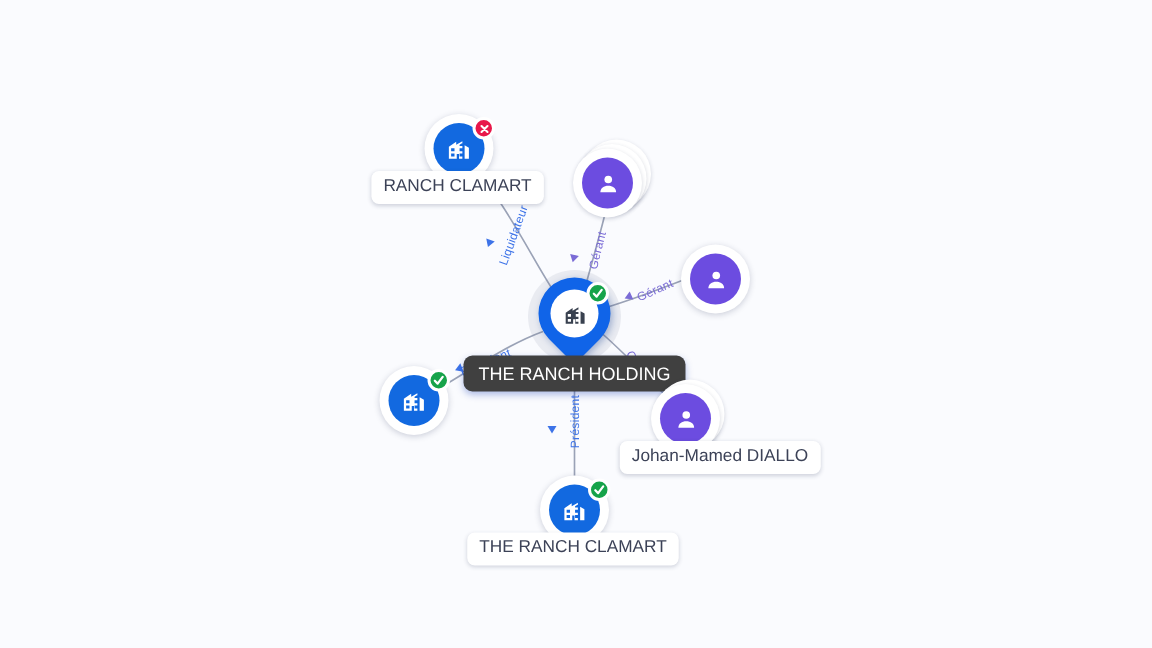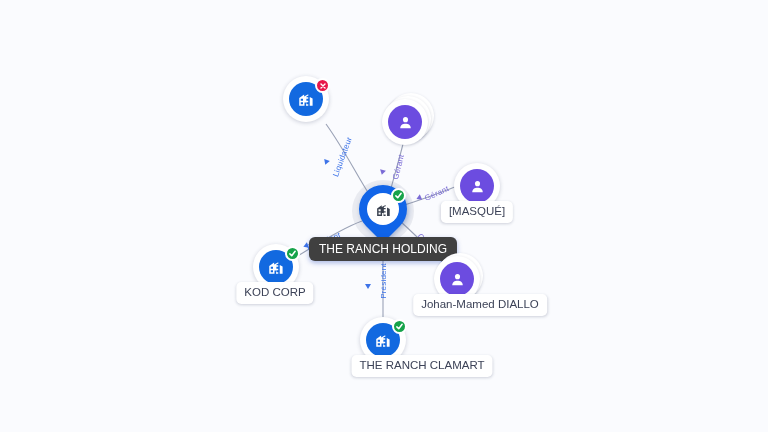--- a/index.html
+++ b/index.html
@@ -189,20 +189,21 @@
       <svg width="18" height="18" viewBox="0 0 24 24" fill="#ffffff" aria-hidden="true">
         <path d="M3 21V10.5L9.5 6v2.6l5.5-3.1V21h-3v-4.2h-2V21H3zm2-2h3v-2.6H5V19zm0-4.6h3v-2.6H5v2.6zm7.5 4.6h2.5v-2.6h-2.5V19zm0-4.6h2.5v-2.6h-2.5v2.6zm0-4.6h2.5V7.2l-2.5 1.4v1.2zM17 21V9.2l3.8 2.1V21H17z"></path>
       </svg>
     </div>
     <div class="badge badge-bad" style="left:9px; top:-21px;">
       <svg width="8" height="8" viewBox="0 0 24 24" stroke="#ffffff" stroke-width="4.2" stroke-linecap="round" fill="none" aria-hidden="true">
         <path d="M6 6 L18 18 M18 6 L6 18"></path>
       </svg>
     </div>
   </div>
+  <div class="node-label" style="left:305px; top:114px;">RANCH CLAMART</div>
 
   <div class="node" style="left:405px; top:122px;">
     <div class="stack-card s1"></div>
     <div class="stack-card s2"></div>
     <div class="stack-card s3"></div>
     <div class="inner-circle inner-purple">
       <svg width="17" height="17" viewBox="0 0 24 24" fill="#ffffff" aria-hidden="true">
         <circle cx="12" cy="8" r="3.6"></circle>
         <path d="M4.6 20c0-4.1 3.3-6.2 7.4-6.2s7.4 2.1 7.4 6.2z"></path>
       </svg>
@@ -211,21 +212,20 @@
 
   <div class="node" style="left:477px; top:186px;">
     <div class="circle-shell"></div>
     <div class="inner-circle inner-purple">
       <svg width="17" height="17" viewBox="0 0 24 24" fill="#ffffff" aria-hidden="true">
         <circle cx="12" cy="8" r="3.6"></circle>
         <path d="M4.6 20c0-4.1 3.3-6.2 7.4-6.2s7.4 2.1 7.4 6.2z"></path>
       </svg>
     </div>
   </div>
-  <div class="node-label" style="left:477px; top:201px;">[MASQUÉ]</div>
 
   <div class="node" style="left:383px; top:211px;">
     <div class="pin-halo"></div>
     <div class="pin-body"></div>
     <div class="pin-core">
       <svg width="17" height="17" viewBox="0 0 24 24" fill="#39414f" aria-hidden="true">
         <path d="M3 21V10.5L9.5 6v2.6l5.5-3.1V21h-3v-4.2h-2V21H3zm2-2h3v-2.6H5V19zm0-4.6h3v-2.6H5v2.6zm7.5 4.6h2.5v-2.6h-2.5V19zm0-4.6h2.5v-2.6h-2.5v2.6zm0-4.6h2.5V7.2l-2.5 1.4v1.2zM17 21V9.2l3.8 2.1V21H17z"></path>
       </svg>
     </div>
     <div class="badge badge-ok" style="left:8px; top:-23px;">
@@ -254,30 +254,29 @@
       <svg width="18" height="18" viewBox="0 0 24 24" fill="#ffffff" aria-hidden="true">
         <path d="M3 21V10.5L9.5 6v2.6l5.5-3.1V21h-3v-4.2h-2V21H3zm2-2h3v-2.6H5V19zm0-4.6h3v-2.6H5v2.6zm7.5 4.6h2.5v-2.6h-2.5V19zm0-4.6h2.5v-2.6h-2.5v2.6zm0-4.6h2.5V7.2l-2.5 1.4v1.2zM17 21V9.2l3.8 2.1V21H17z"></path>
       </svg>
     </div>
     <div class="badge badge-ok" style="left:9px; top:-21px;">
       <svg width="9" height="9" viewBox="0 0 24 24" stroke="#ffffff" stroke-width="4" stroke-linecap="round" stroke-linejoin="round" fill="none" aria-hidden="true">
         <path d="M5 13 L10 18 L19 6"></path>
       </svg>
     </div>
   </div>
-  <div class="node-label" style="left:275px; top:282px;">KOD CORP</div>
 
   <div class="node" style="left:383px; top:340px;">
     <div class="circle-shell"></div>
     <div class="inner-circle inner-blue">
       <svg width="18" height="18" viewBox="0 0 24 24" fill="#ffffff" aria-hidden="true">
         <path d="M3 21V10.5L9.5 6v2.6l5.5-3.1V21h-3v-4.2h-2V21H3zm2-2h3v-2.6H5V19zm0-4.6h3v-2.6H5v2.6zm7.5 4.6h2.5v-2.6h-2.5V19zm0-4.6h2.5v-2.6h-2.5v2.6zm0-4.6h2.5V7.2l-2.5 1.4v1.2zM17 21V9.2l3.8 2.1V21H17z"></path>
       </svg>
     </div>
     <div class="badge badge-ok" style="left:9px; top:-21px;">
       <svg width="9" height="9" viewBox="0 0 24 24" stroke="#ffffff" stroke-width="4" stroke-linecap="round" stroke-linejoin="round" fill="none" aria-hidden="true">
         <path d="M5 13 L10 18 L19 6"></path>
       </svg>
     </div>
   </div>
-  <div class="node-label" style="left:382px; top:355px;margin-left:40px;">THE RANCH CLAMART</div>
+  <div class="node-label" style="left:382px; top:355px;">THE RANCH CLAMART</div>
 
 </div>
 
 </body></html>

